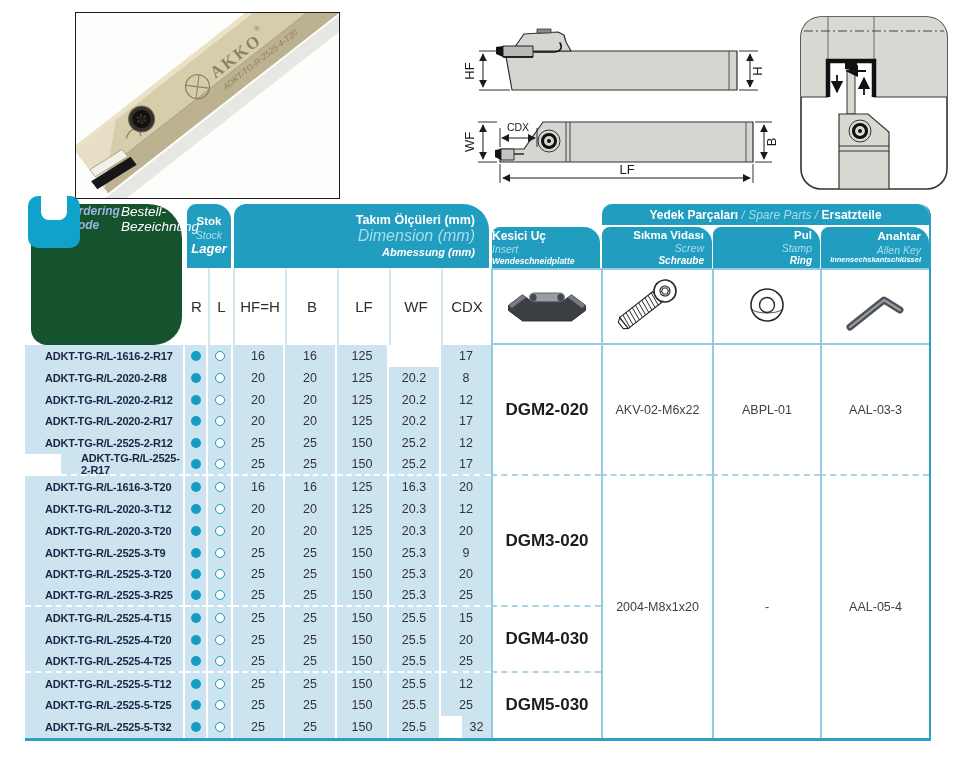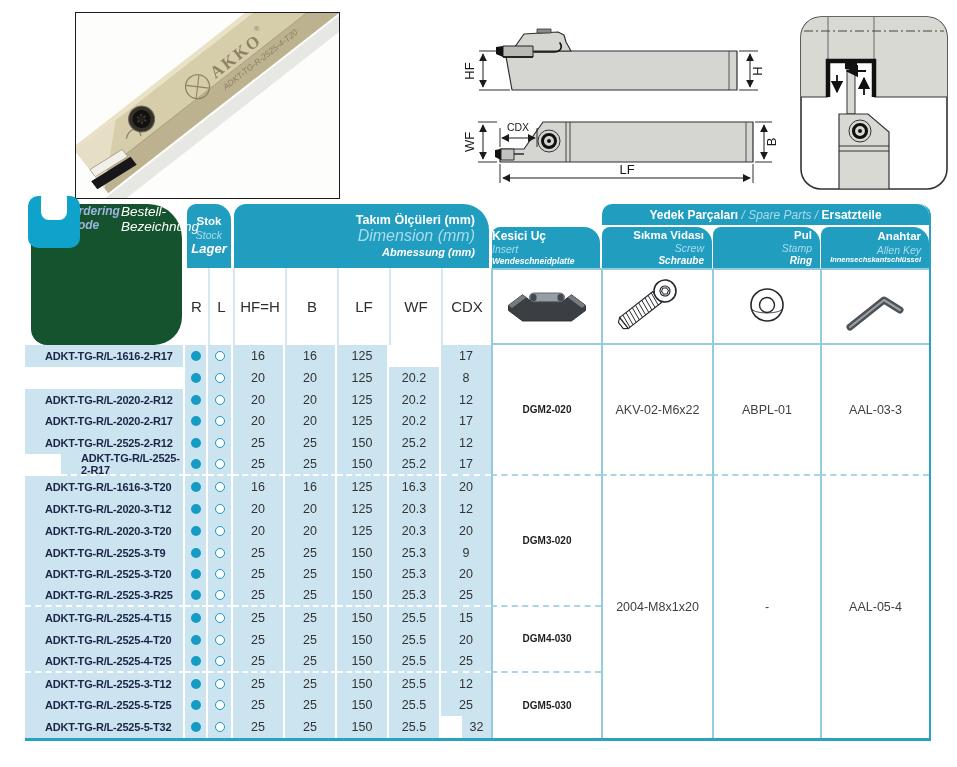--- a/index.html
+++ b/index.html
@@ -82,21 +82,21 @@
   .bnum{font-size:12.5px;color:#333;}
   .bcode{justify-content:flex-start;padding-left:20px;font-size:11px;font-weight:700;
          color:#1b2446;letter-spacing:-0.2px;}
   .lastdim{border-right:none;}
   .gsep{border-bottom:2px dashed rgba(255,255,255,0.95);}
   .dot-r{width:10px;height:10px;border-radius:50%;background:#149cc4;display:block;}
   .dot-l{width:8px;height:8px;border-radius:50%;background:#fff;border:1.6px solid #149cc4;display:block;}
 
   .mcell{background:#fff;border-left:2px solid #93cbdf;display:flex;align-items:center;
          justify-content:center;font-size:12.5px;color:#3f3f3f;}
-  .mbold{font-weight:700;color:#1d1d1d;font-size:10px;}
+  .mbold{font-weight:700;color:#1d1d1d;font-size:17px;}
   .mdash{border-bottom:2px dashed #a9d5e5;}
 </style>
 </head>
 <body>
 
 <div class="page">
 
   <div class="photo-box">
     <svg viewBox="0 0 263 185">
       <rect x="0" y="0" width="263" height="185" fill="#fdfdfc"></rect>
@@ -329,20 +329,21 @@
           <span class="dot-r"></span>
         </div>
         <div class="bcell" style="grid-area: 4 / 3;">
           <span class="dot-l"></span>
         </div>
         <div class="bcell bnum" style="grid-area: 4 / 4;">16</div>
         <div class="bcell bnum" style="grid-area: 4 / 5;">16</div>
         <div class="bcell bnum" style="grid-area: 4 / 6;">125</div>
         <div class="bcell bnum" style="grid-area: 4 / 7; margin-top: 32px;">16.2</div>
         <div class="bcell bnum lastdim" style="grid-area: 4 / 8;">17</div>
+        <div class="bcell bcode" style="grid-area: 5 / 1;">ADKT-TG-R/L-2020-2-R8</div>
         <div class="bcell" style="grid-area: 5 / 2;">
           <span class="dot-r"></span>
         </div>
         <div class="bcell" style="grid-area: 5 / 3;">
           <span class="dot-l"></span>
         </div>
         <div class="bcell bnum" style="grid-area: 5 / 4;">20</div>
         <div class="bcell bnum" style="grid-area: 5 / 5;">20</div>
         <div class="bcell bnum" style="grid-area: 5 / 6;">125</div>
         <div class="bcell bnum" style="grid-area: 5 / 7;">20.2</div>
@@ -496,21 +497,21 @@
           <span class="dot-r"></span>
         </div>
         <div class="bcell gsep" style="grid-area: 18 / 3;">
           <span class="dot-l"></span>
         </div>
         <div class="bcell bnum gsep" style="grid-area: 18 / 4;">25</div>
         <div class="bcell bnum gsep" style="grid-area: 18 / 5;">25</div>
         <div class="bcell bnum gsep" style="grid-area: 18 / 6;">150</div>
         <div class="bcell bnum gsep" style="grid-area: 18 / 7;">25.5</div>
         <div class="bcell bnum lastdim gsep" style="grid-area: 18 / 8;">25</div>
-        <div class="bcell bcode" style="grid-area: 19 / 1;">ADKT-TG-R/L-2525-3-T12</div>
+        <div class="bcell bcode" style="grid-area: 19 / 1;">ADKT-TG-R/L-2525-5-T12</div>
         <div class="bcell" style="grid-area: 19 / 2;">
           <span class="dot-r"></span>
         </div>
         <div class="bcell" style="grid-area: 19 / 3;">
           <span class="dot-l"></span>
         </div>
         <div class="bcell bnum" style="grid-area: 19 / 4;">25</div>
         <div class="bcell bnum" style="grid-area: 19 / 5;">25</div>
         <div class="bcell bnum" style="grid-area: 19 / 6;">150</div>
         <div class="bcell bnum" style="grid-area: 19 / 7;">25.5</div>

